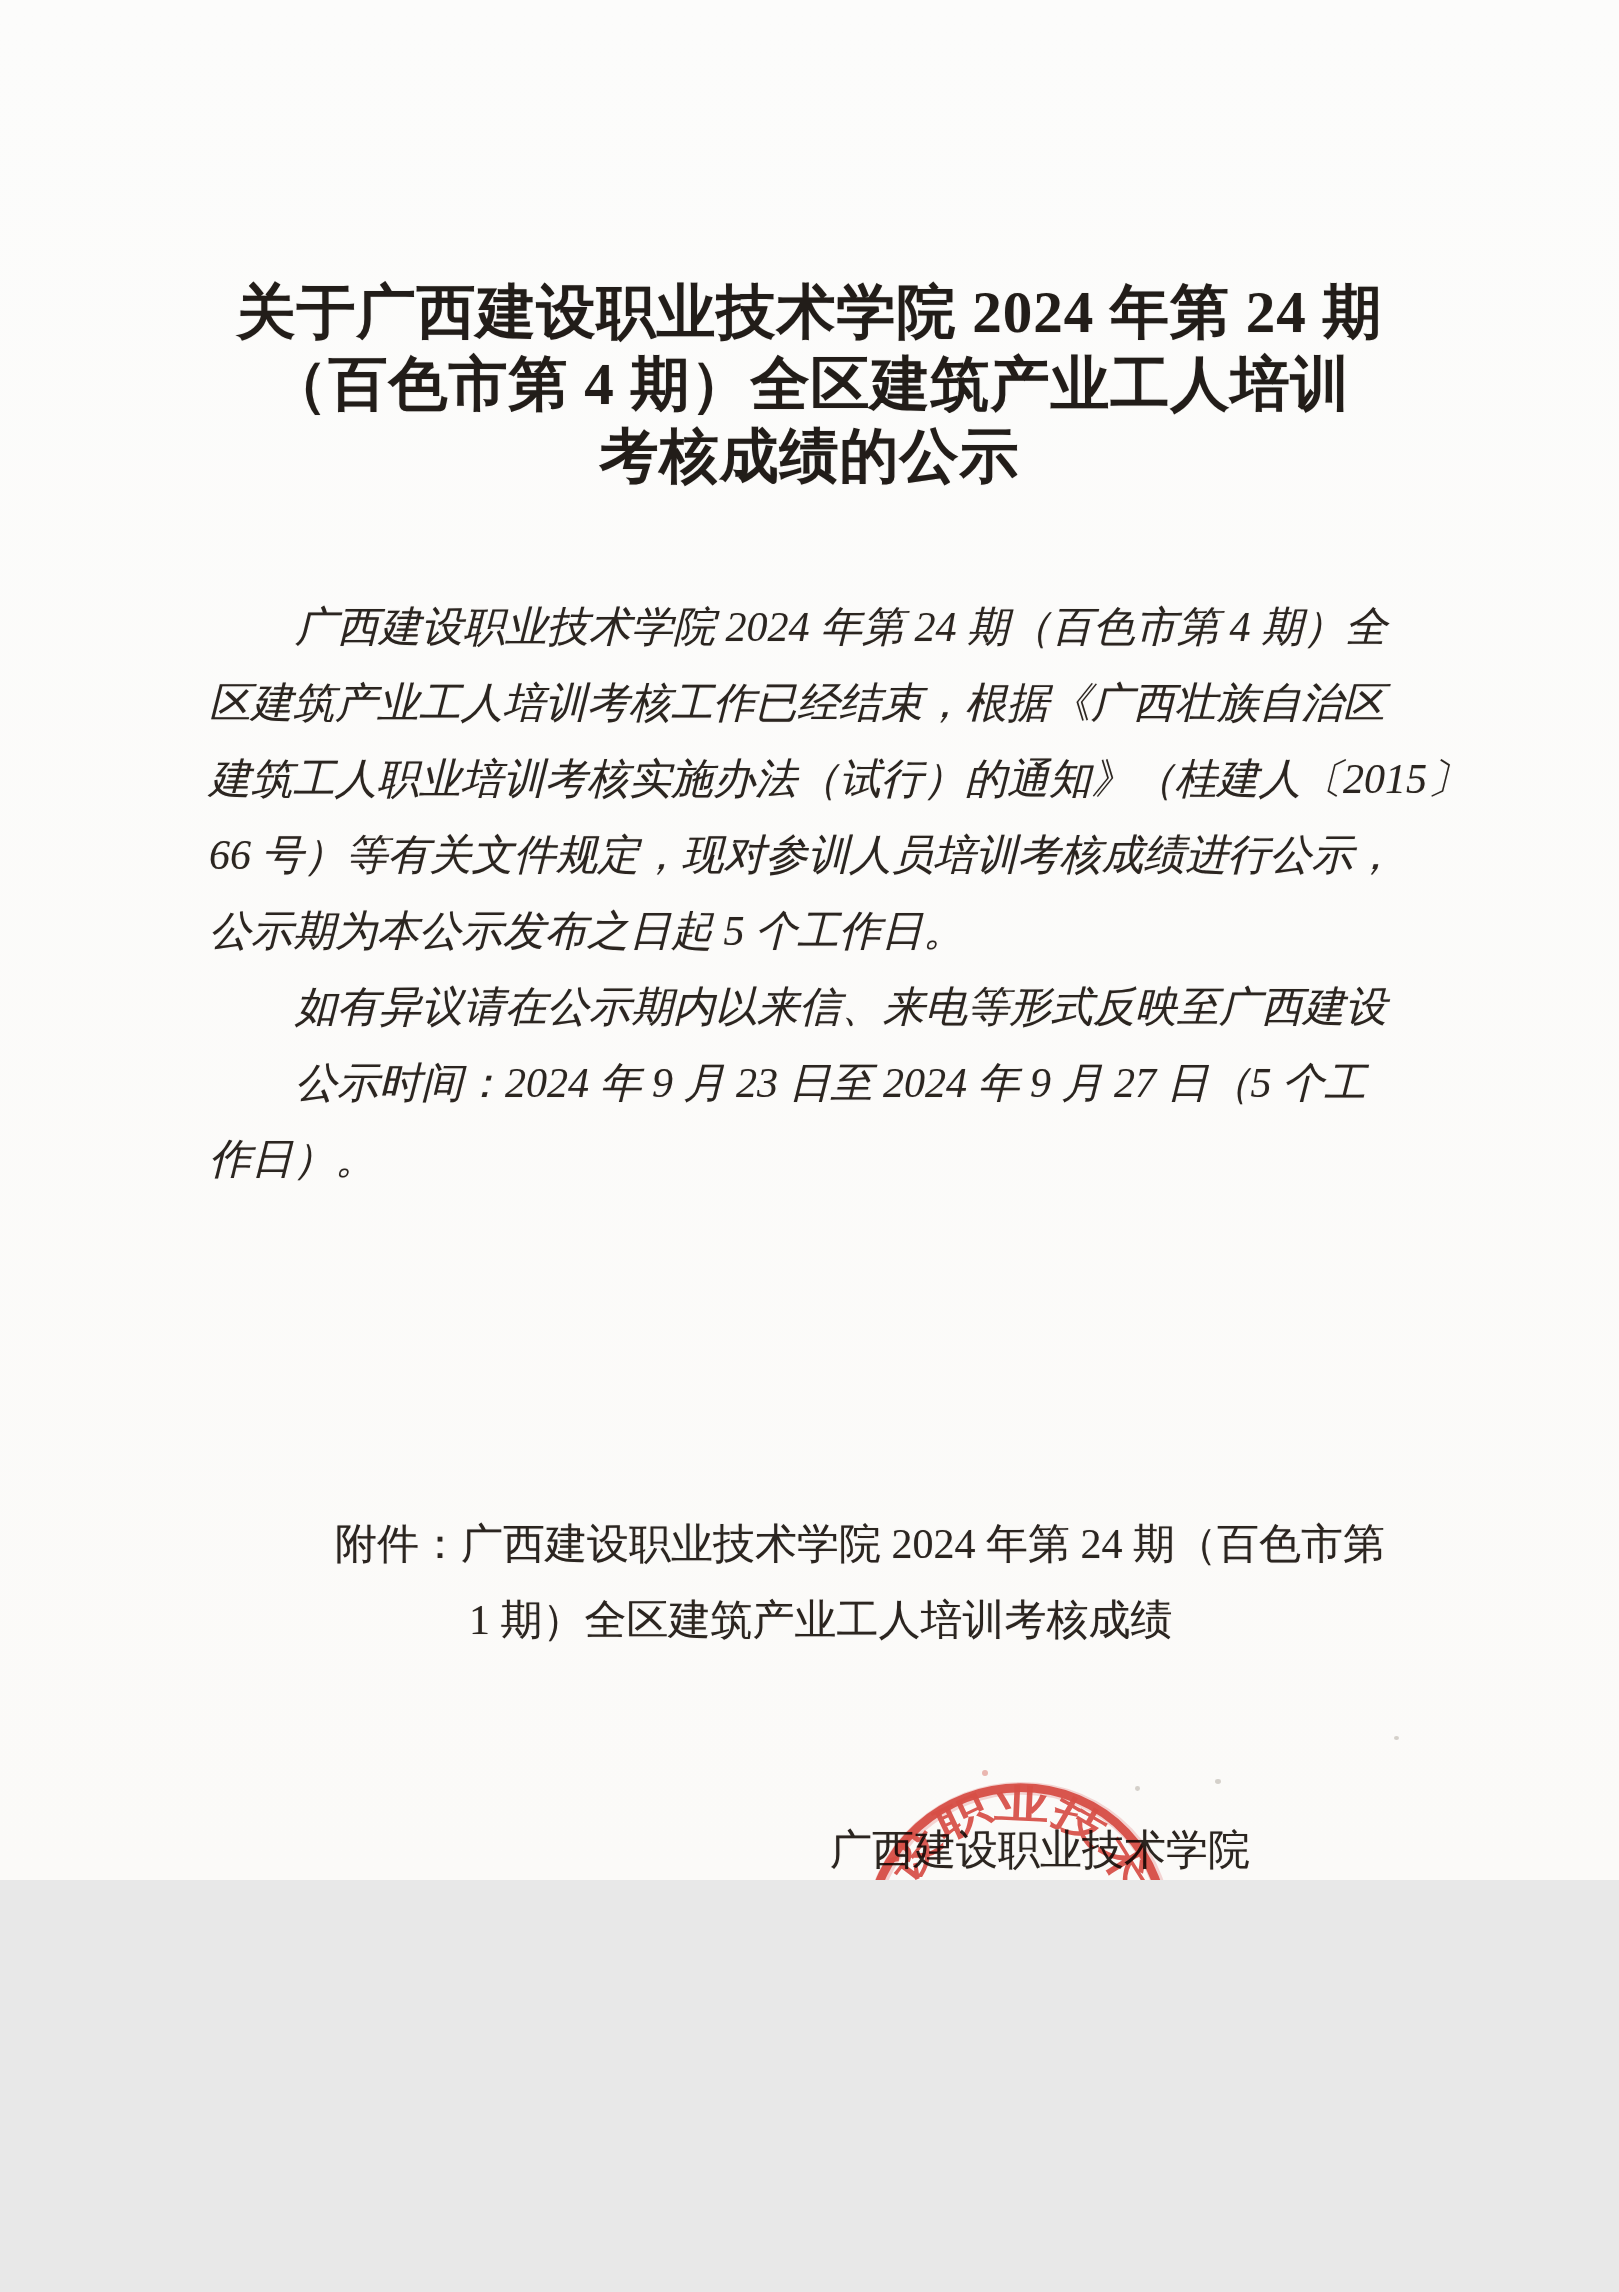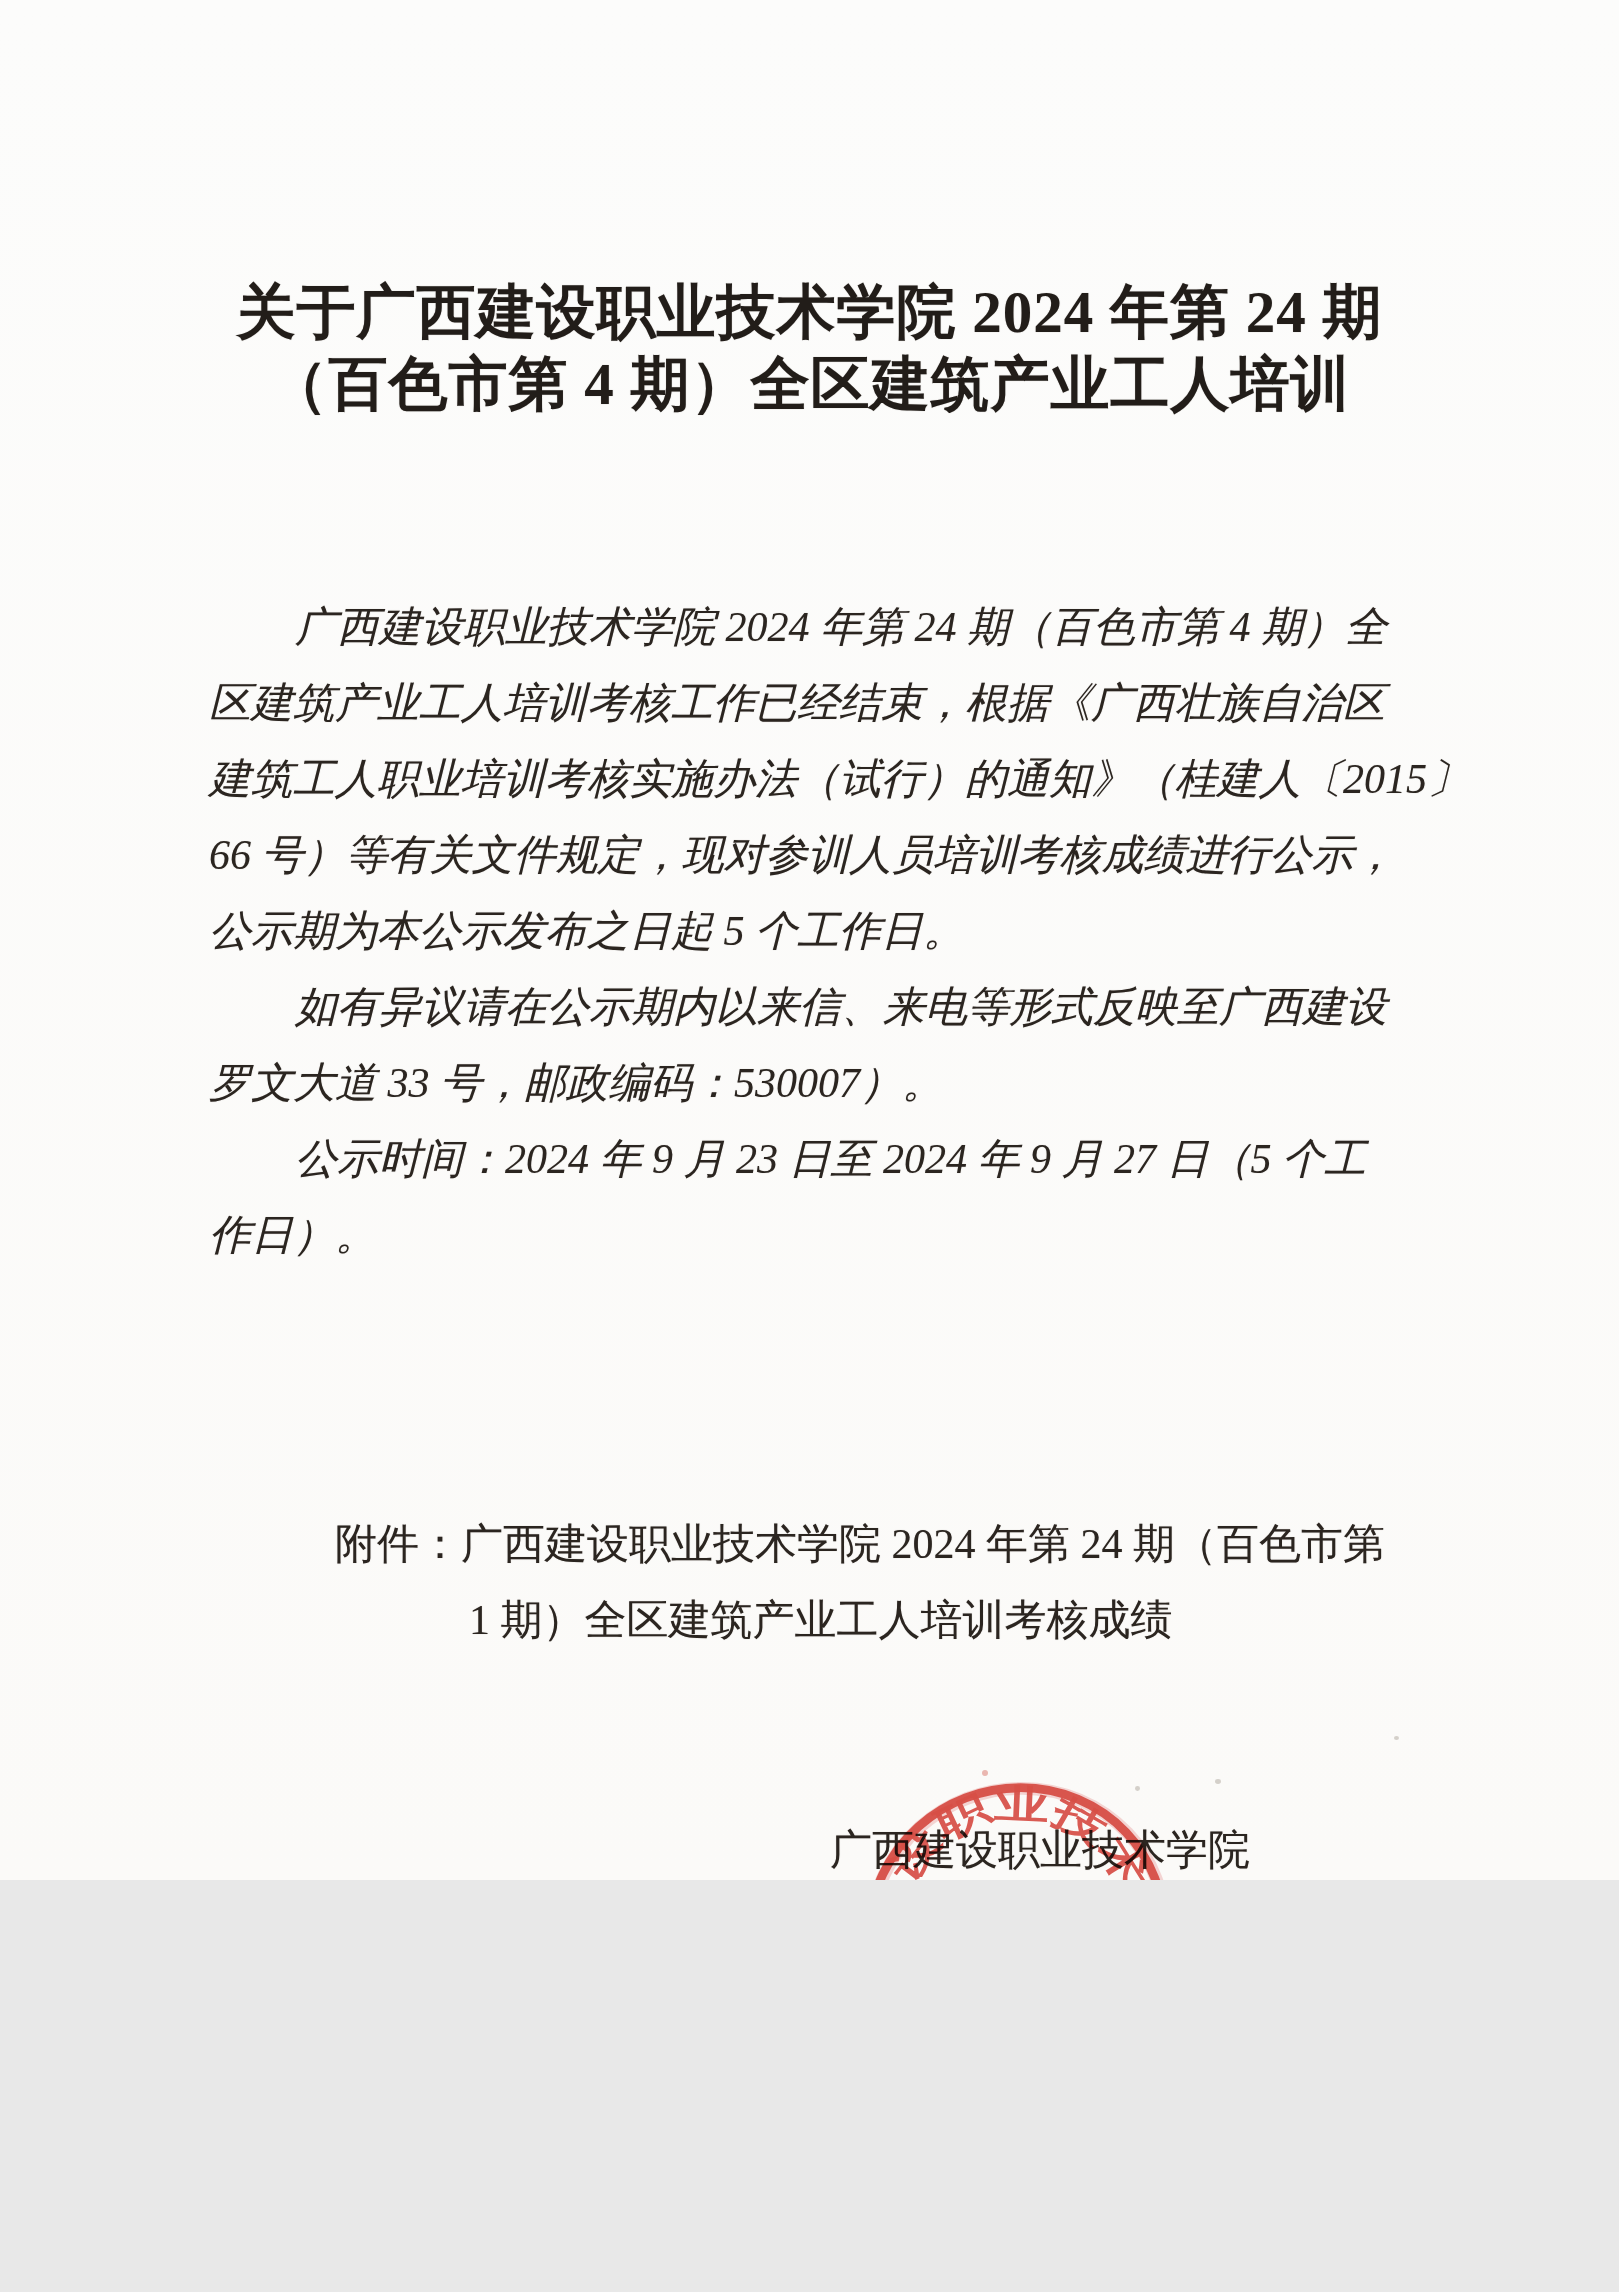--- a/index.html
+++ b/index.html
@@ -58,31 +58,31 @@
 </style>
 </head>
 <body>
 
 <div class="page">
 
   <div class="doc-title">
 
   <div class="title-line">关于广西建设职业技术学院 2024 年第 24 期</div>
       <div class="title-line">（百色市第 4 期）全区建筑产业工人培训</div>
+      <div class="title-line">考核成绩的公示</div>
     </div>
 
   <div class="doc-body">
 
   <div class="line indent">广西建设职业技术学院 2024 年第 24 期（百色市第 4 期）全</div>
       <div class="line">区建筑产业工人培训考核工作已经结束，根据《广西壮族自治区</div>
       <div class="line">建筑工人职业培训考核实施办法（试行）的通知》（桂建人〔2015〕</div>
       <div class="line">66 号）等有关文件规定，现对参训人员培训考核成绩进行公示，</div>
       <div class="line">公示期为本公示发布之日起 5 个工作日。</div>
       <div class="line indent">如有异议请在公示期内以来信、来电等形式反映至广西建设</div>
-      <div class="line">罗文大道 33 号，邮政编码：530007）。</div>
       <div class="line indent">公示时间：2024 年 9 月 23 日至 2024 年 9 月 27 日（5 个工</div>
       <div class="line">作日）。</div>
     </div>
 
   <div class="attachment">
     <div class="attach-line-1">附件：广西建设职业技术学院 2024 年第 24 期（百色市第</div>
     <div class="attach-line-2">1 期）全区建筑产业工人培训考核成绩</div>
   </div>
 
   <div class="signature">

